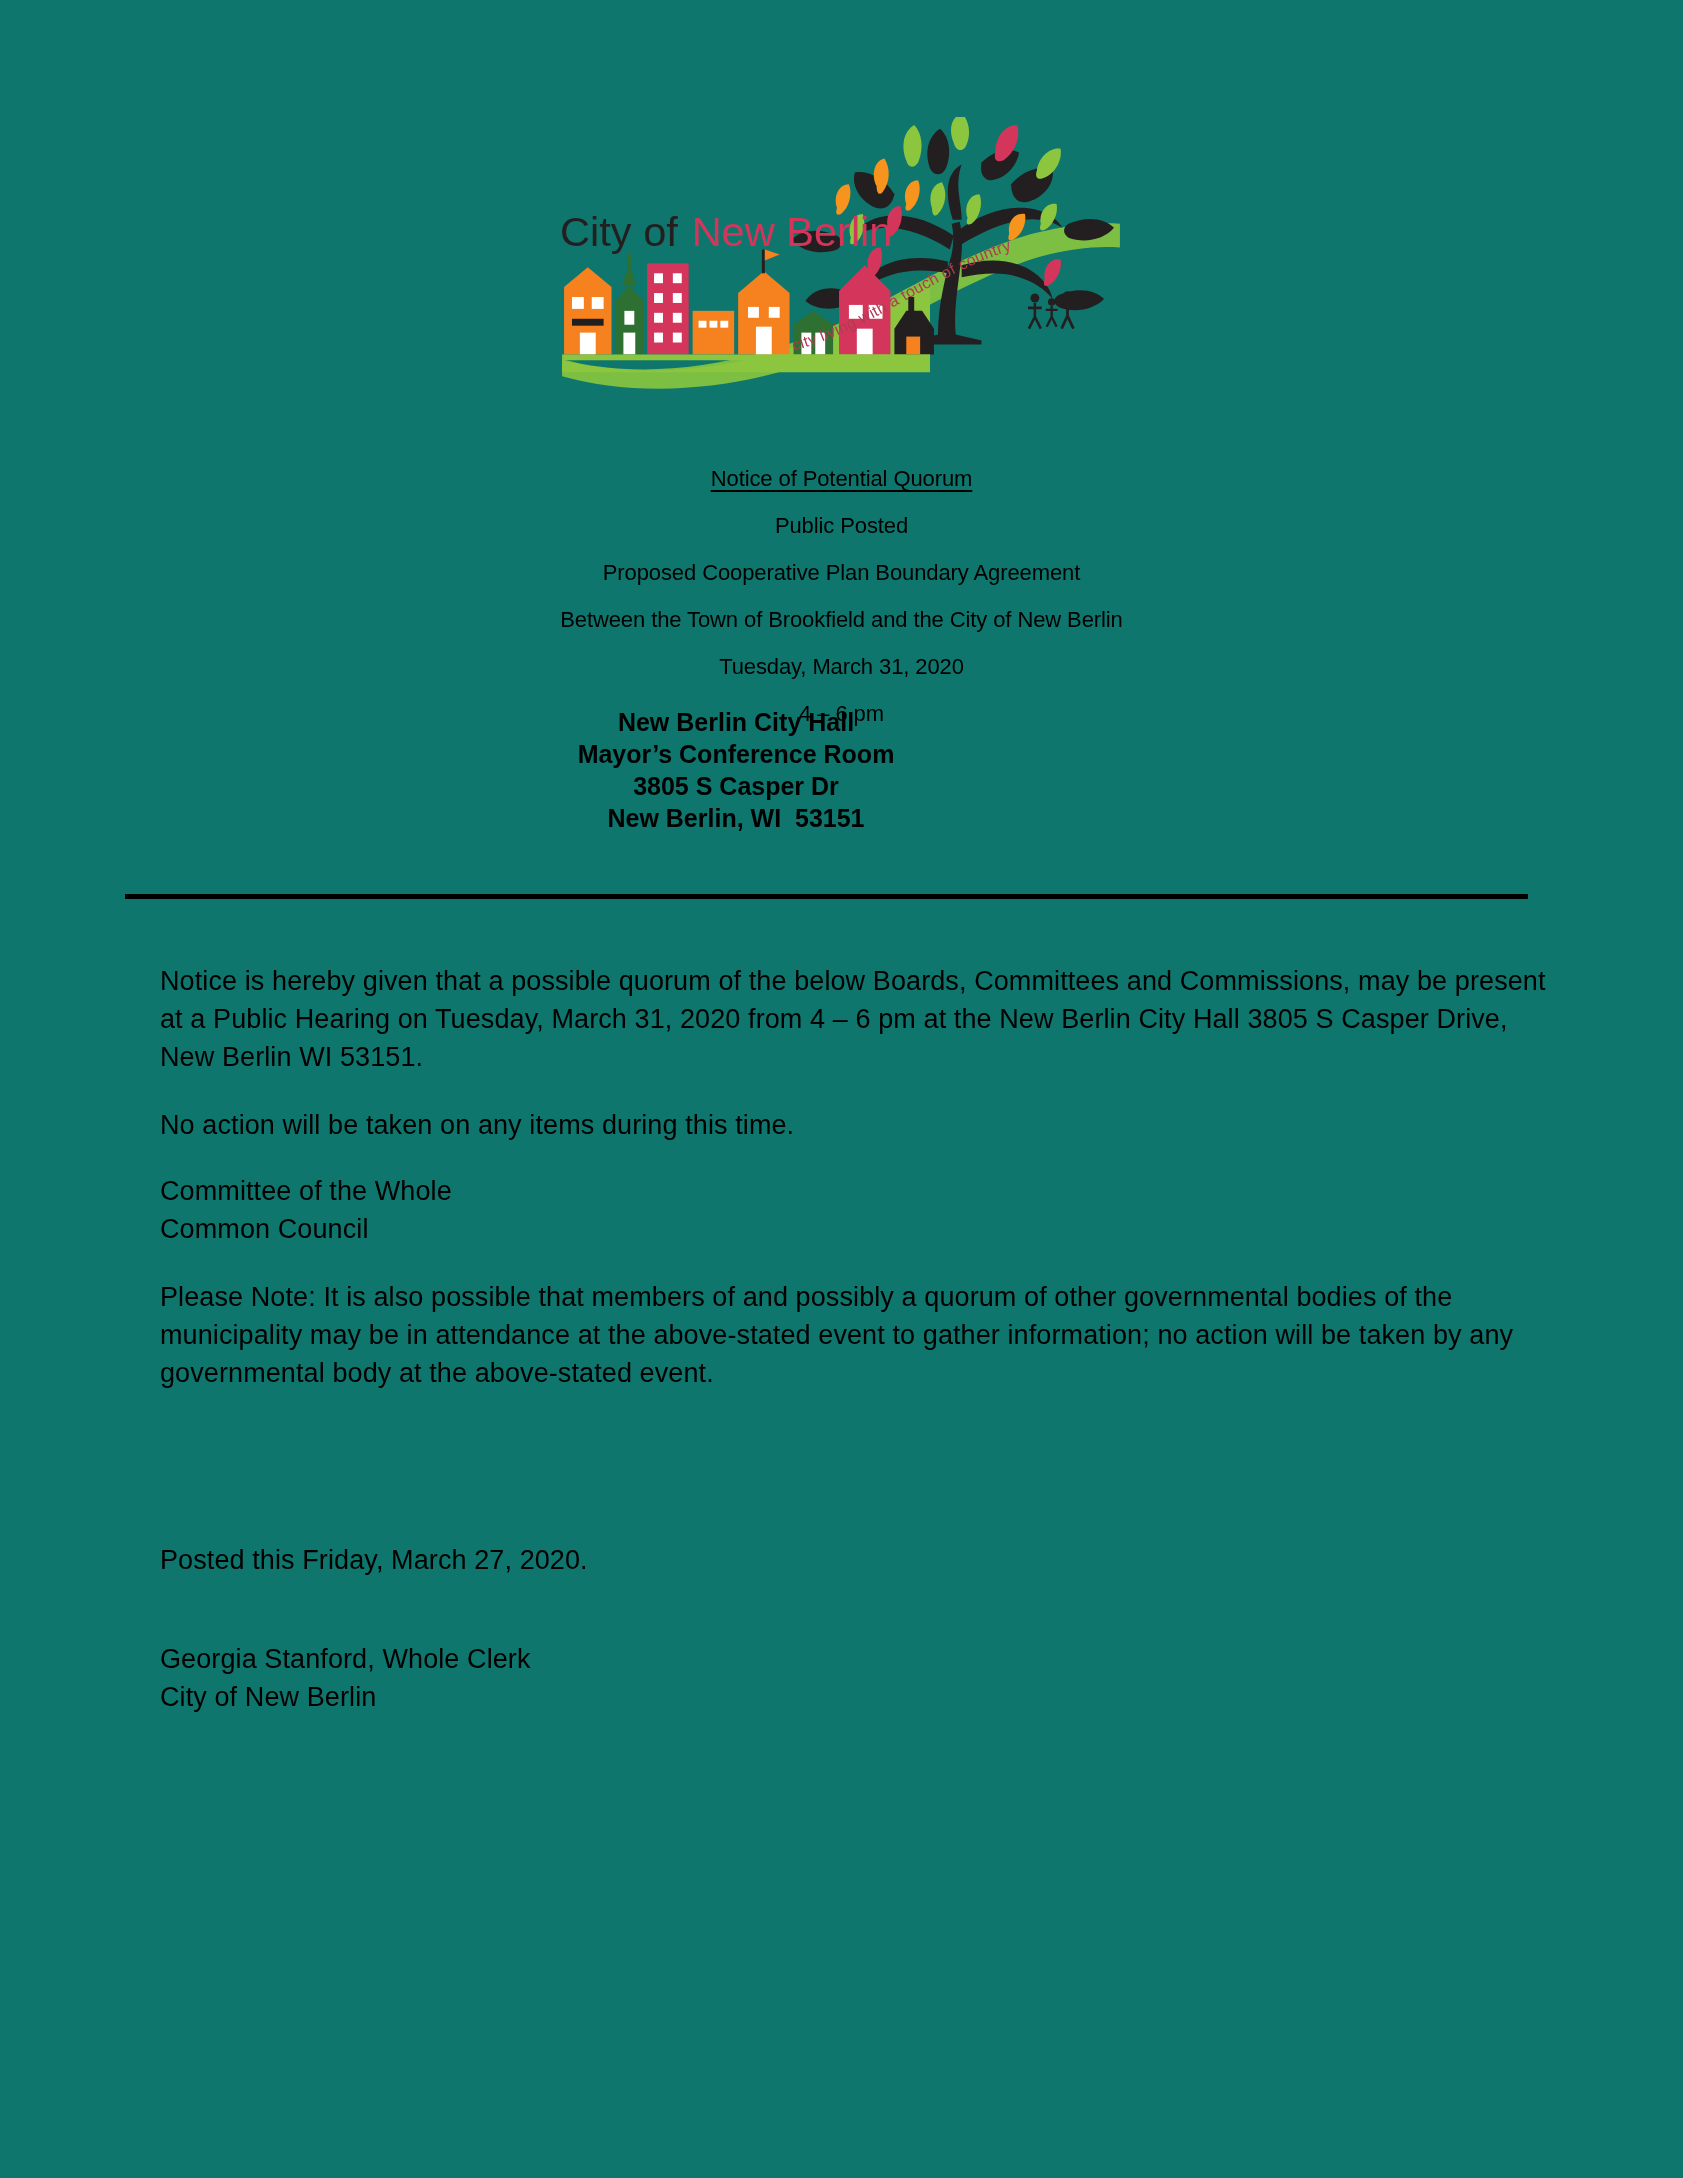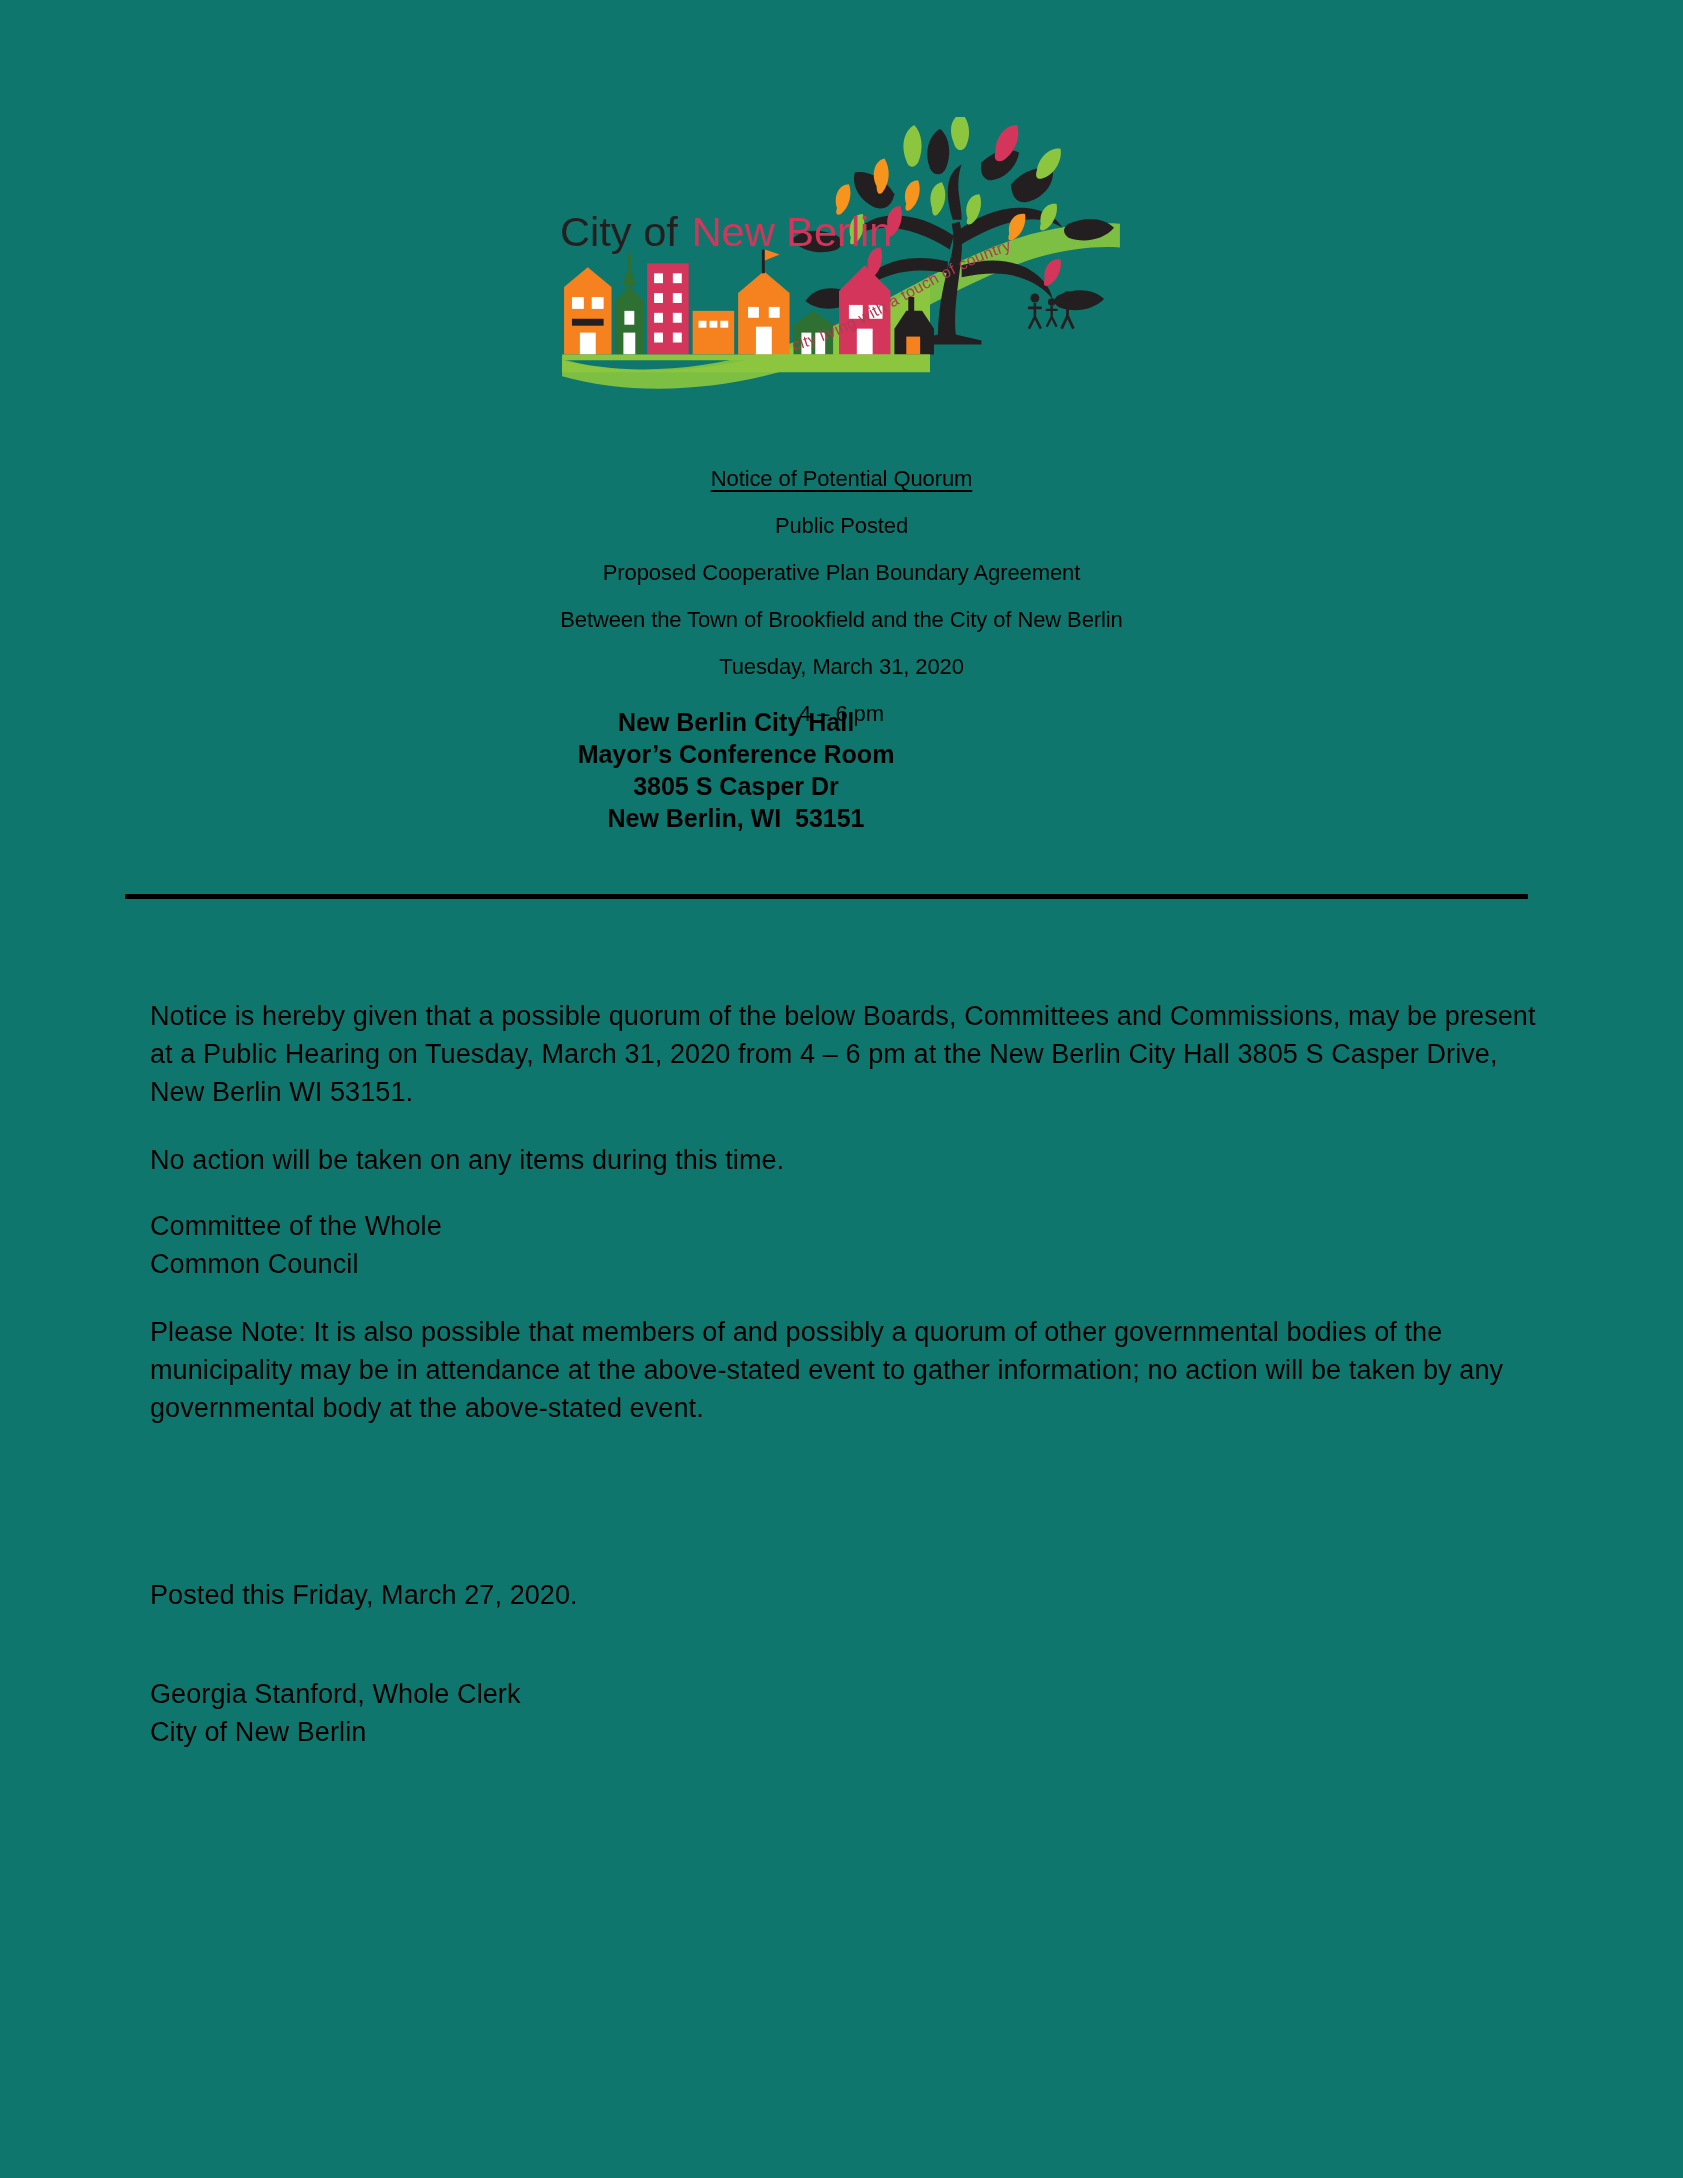--- a/index.html
+++ b/index.html
@@ -78,24 +78,23 @@
     left: 125px;
     top: 894px;
     width: 1403px;
     height: 5px;
     background: #000000;
   }
 
   
   .body-area {
     position: absolute;
-    left: 150px;
+    left: 160px;
     top: 962px;
     width: 1386px;
-    margin-top: 35px;
   }
   .para {
     font-family: "Liberation Sans Narrow", "Liberation Sans", sans-serif;
     font-size: 27px;
     line-height: 38px;
     color: #000000;
     margin: 0;
     letter-spacing: 0.1px;
   }
   .spacer-sm { height: 28px; }

